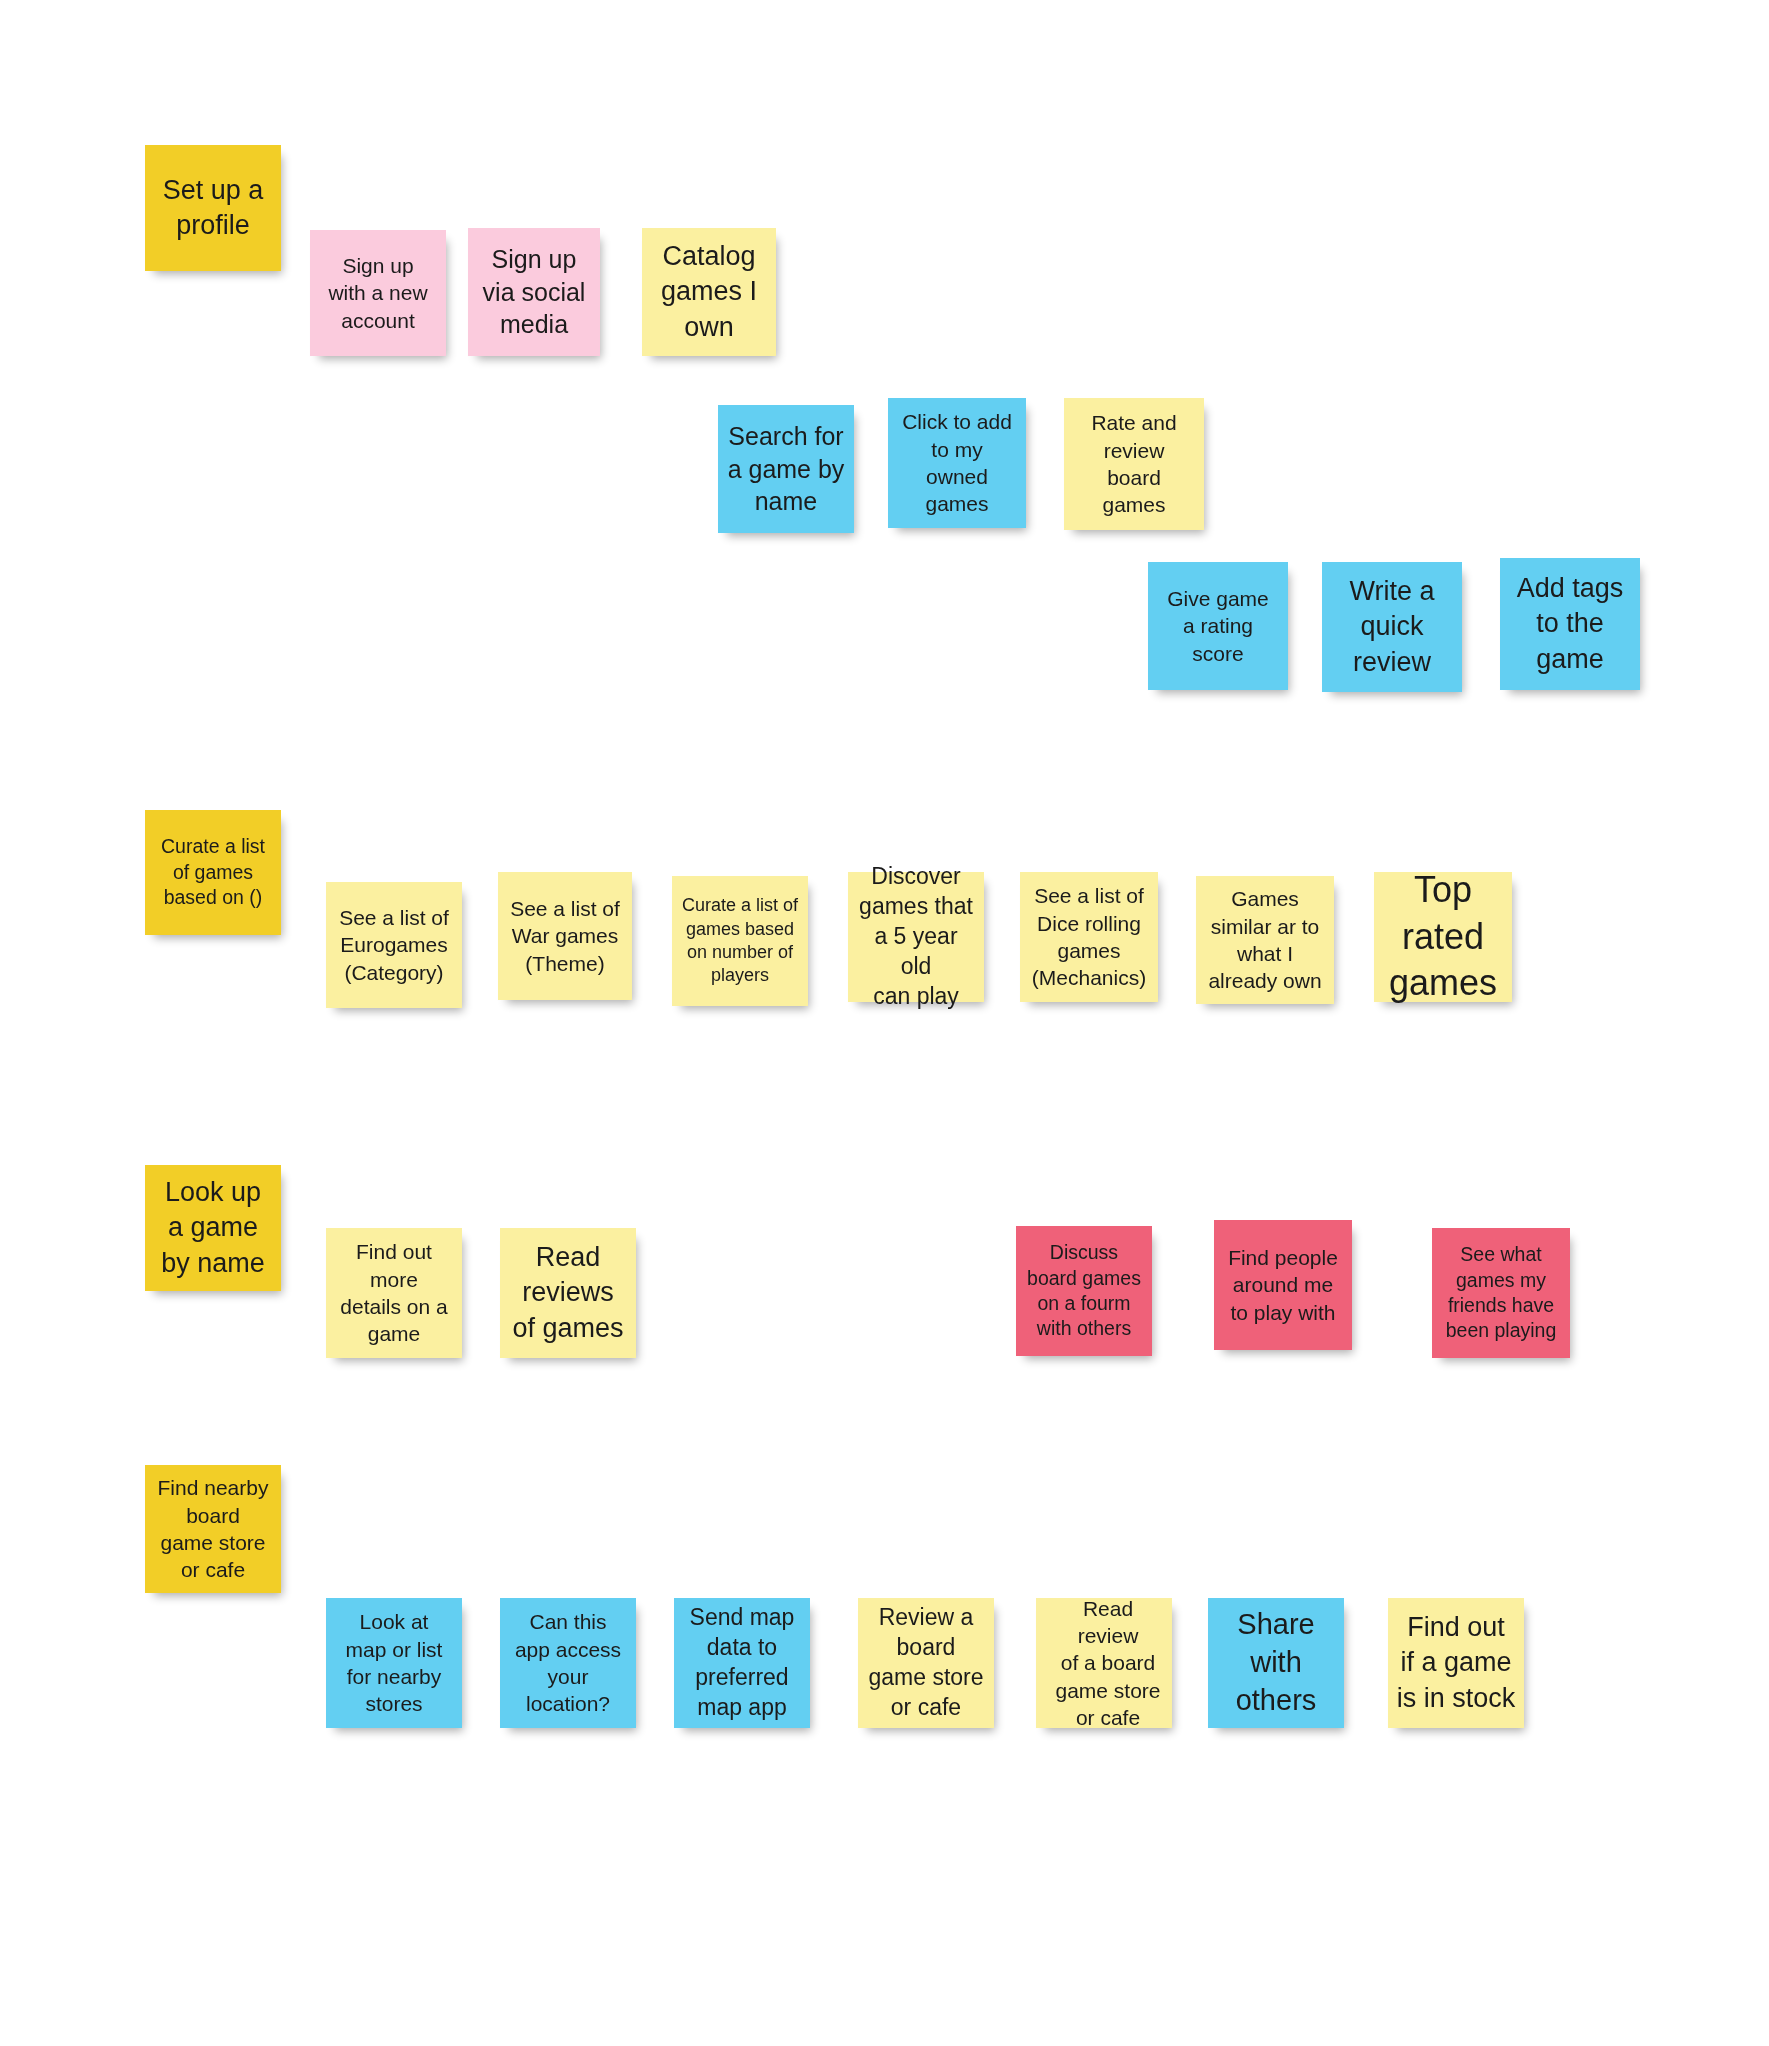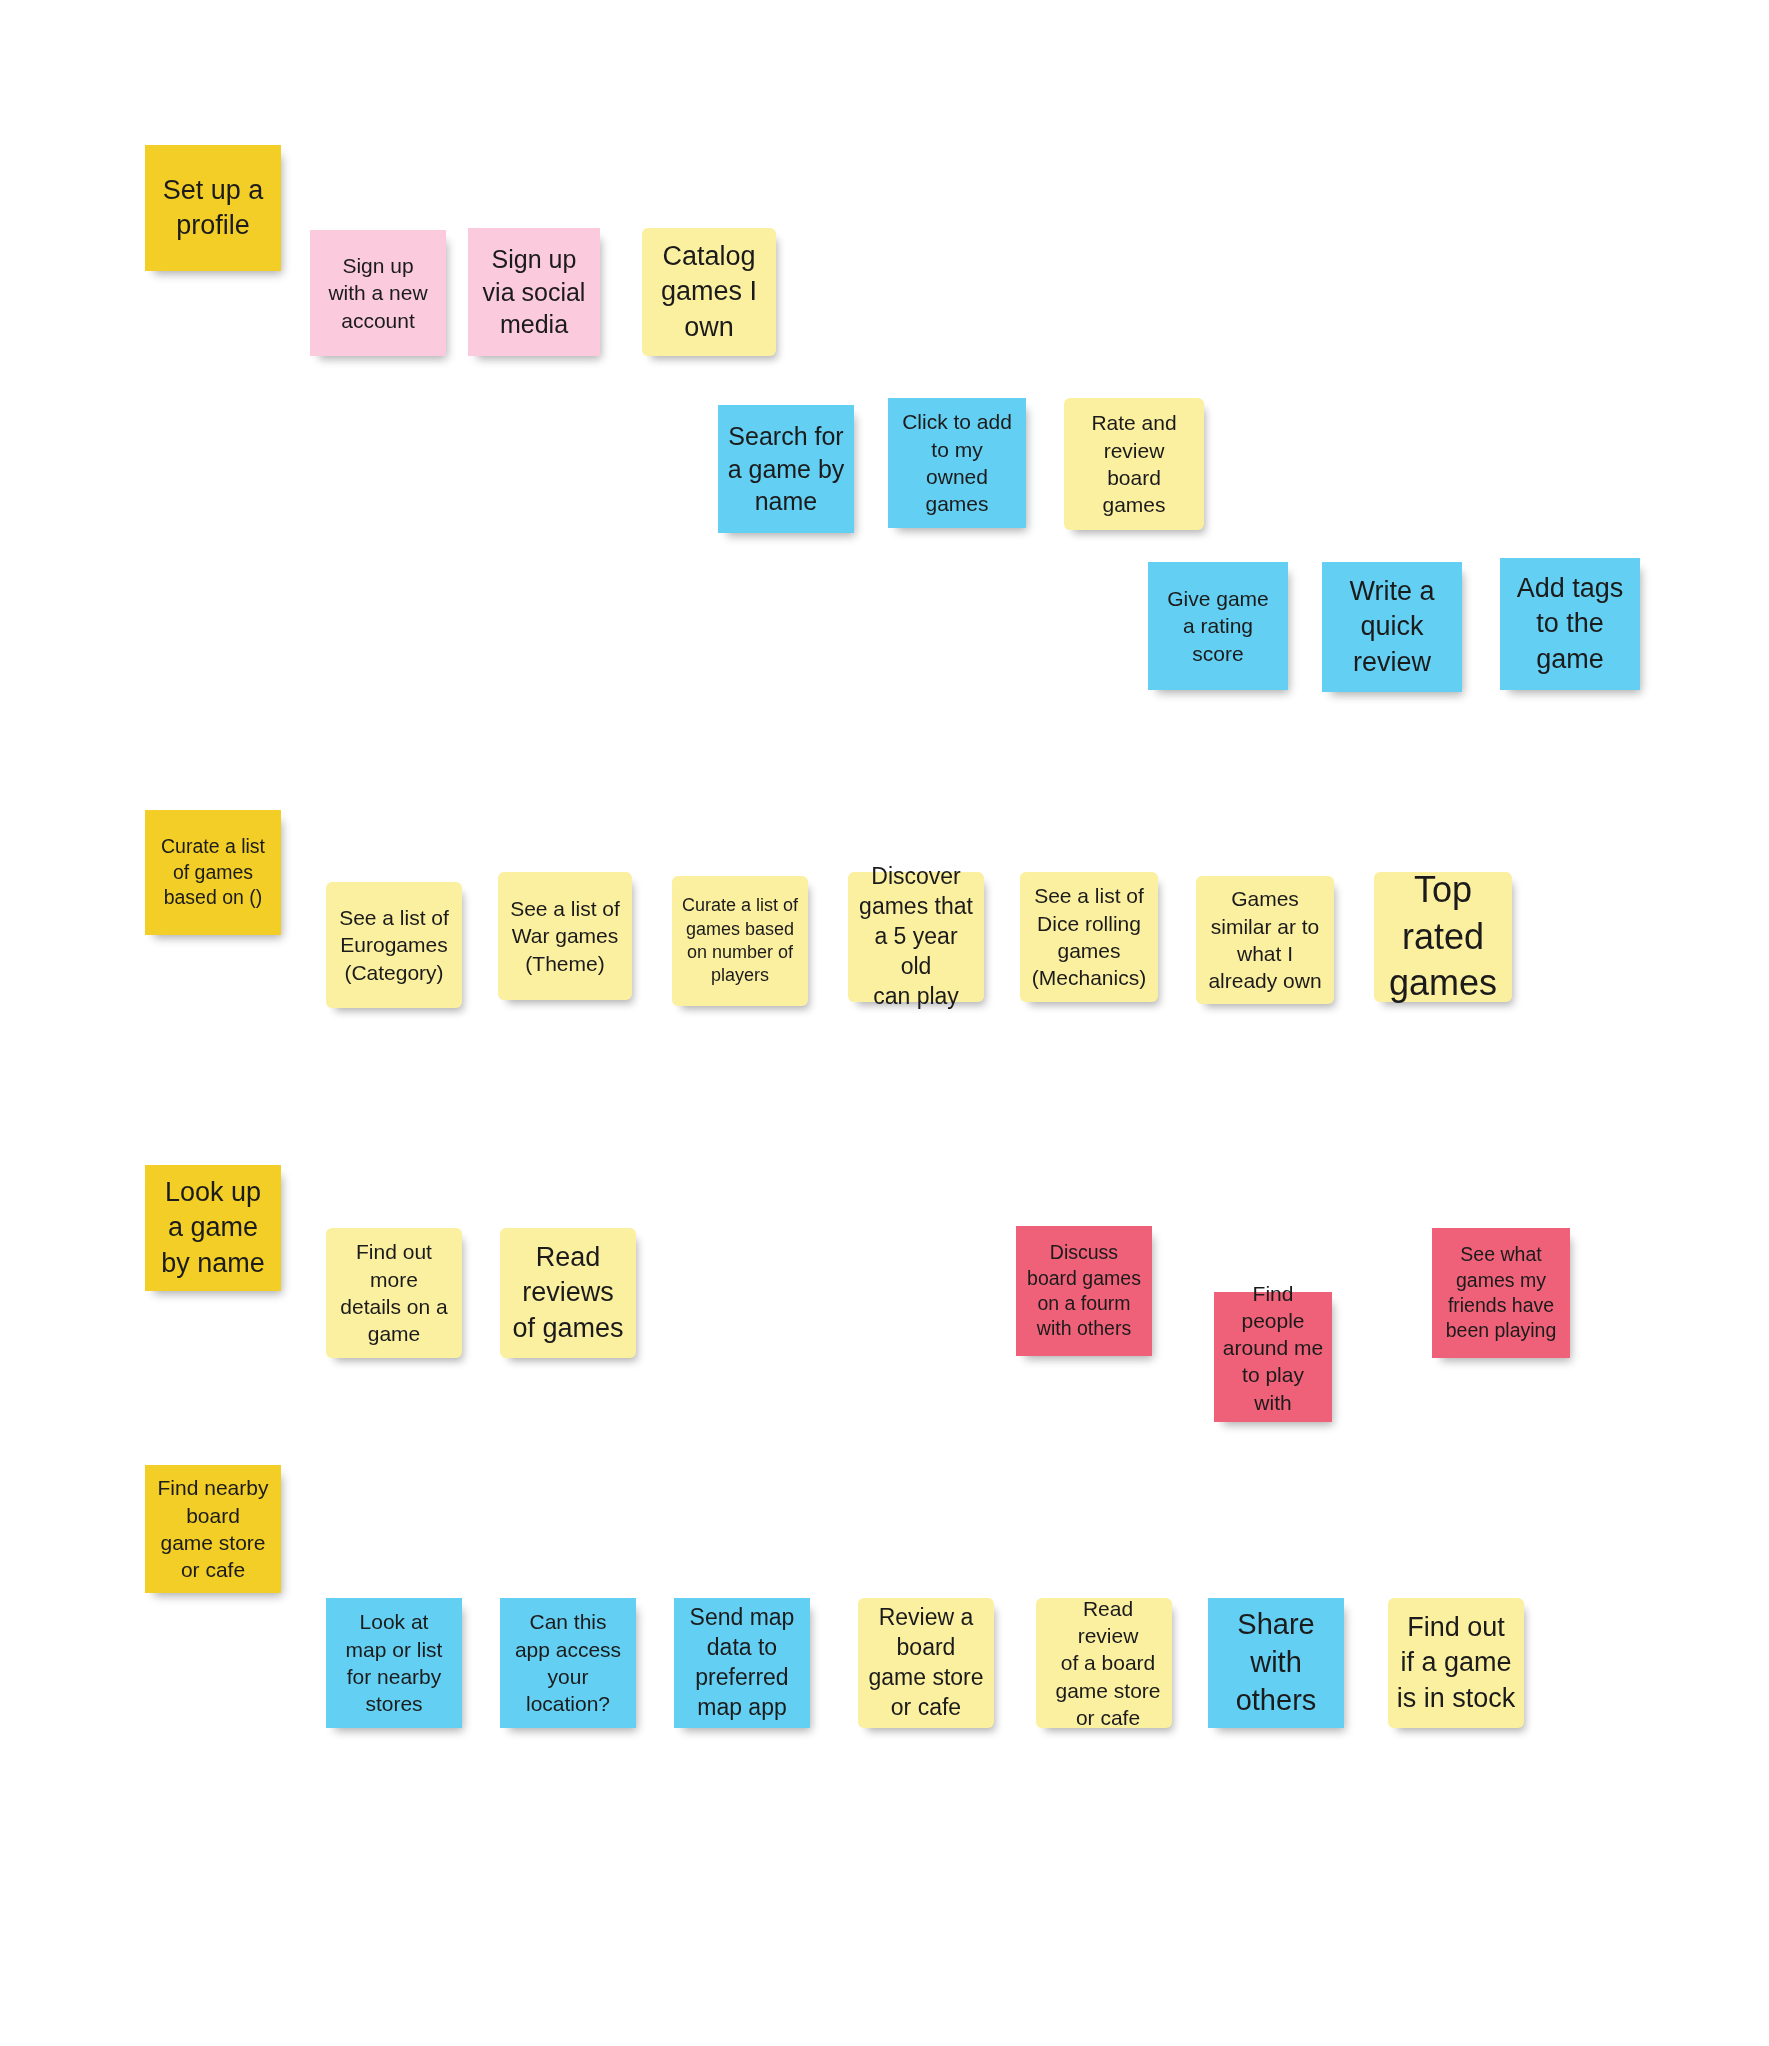--- a/index.html
+++ b/index.html
@@ -33,21 +33,21 @@
     box-shadow: 5px 7px 9px -4px rgba(0,0,0,0.32);
     white-space: pre-line;
     word-wrap: break-word;
   }
   .note .txt {
     display: block;
     width: 100%;
   }
   
   .c-gold   { background: #F2CE27; }
-  .c-yellow { background: #FBF0A0; border-radius: 6px; }
+  .c-yellow { background: #FBF0A0; }
   .c-blue   { background: #63CFF2; }
   .c-pink   { background: #FBCBDD; }
   .c-red    { background: #EF6179; }
   .fs-11 { font-size: 18px; }
   .fs-12 { font-size: 19.5px; }
   .fs-13 { font-size: 21px; }
   .fs-14 { font-size: 23px; }
   .fs-15 { font-size: 25px; }
   .fs-16 { font-size: 27px; }
 </style>
@@ -121,21 +121,21 @@
 more
 details on a
 game</span></div>
     <div class="note c-yellow fs-16" style="left: 500px; top: 1228px; width: 136px; height: 130px;"><span class="txt">Read
 reviews
 of games</span></div>
     <div class="note c-red fs-12" style="left: 1016px; top: 1226px; width: 136px; height: 130px;"><span class="txt">Discuss
 board games
 on a fourm
 with others</span></div>
-    <div class="note c-red fs-13" style="left: 1214px; top: 1292px; width: 118px; height: 130px; align-items: flex-end;"><span class="txt">Find people
+    <div class="note c-red fs-13" style="left: 1214px; top: 1220px; width: 138px; height: 130px;"><span class="txt">Find people
 around me
 to play with</span></div>
     <div class="note c-red fs-12" style="left: 1432px; top: 1228px; width: 138px; height: 130px;"><span class="txt">See what
 games my
 friends have
 been playing</span></div>
     <div class="note c-gold fs-13" style="left: 145px; top: 1465px; width: 136px; height: 128px;"><span class="txt">Find nearby
 board
 game store
 or cafe</span></div>

